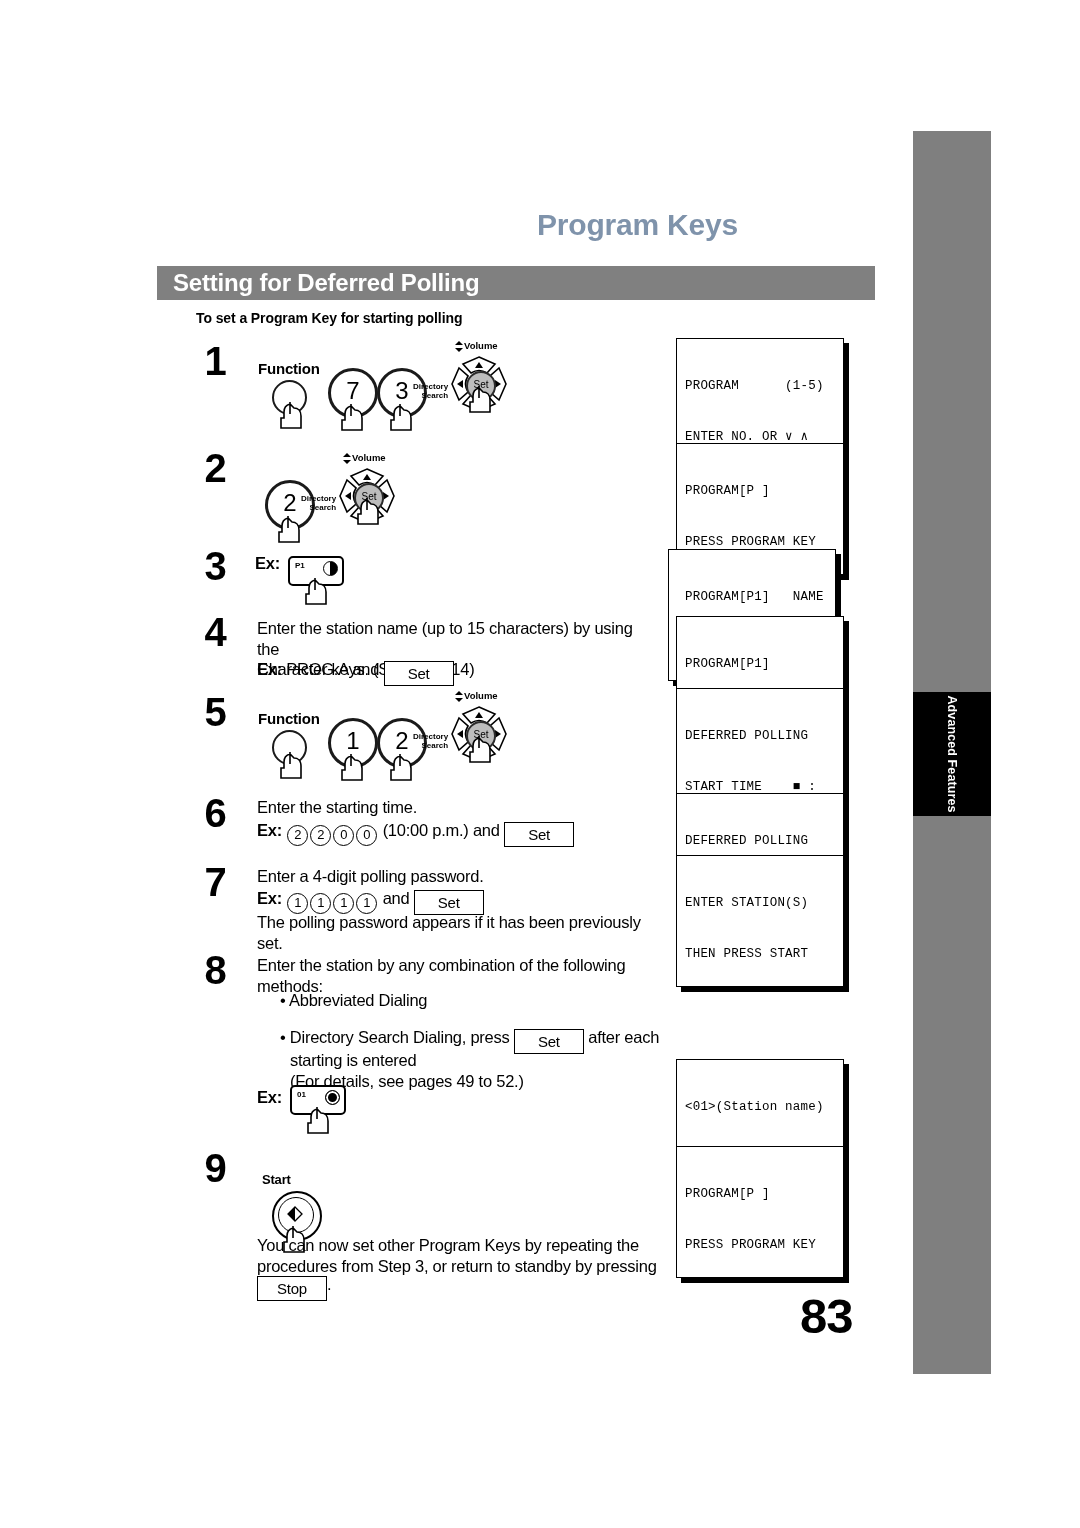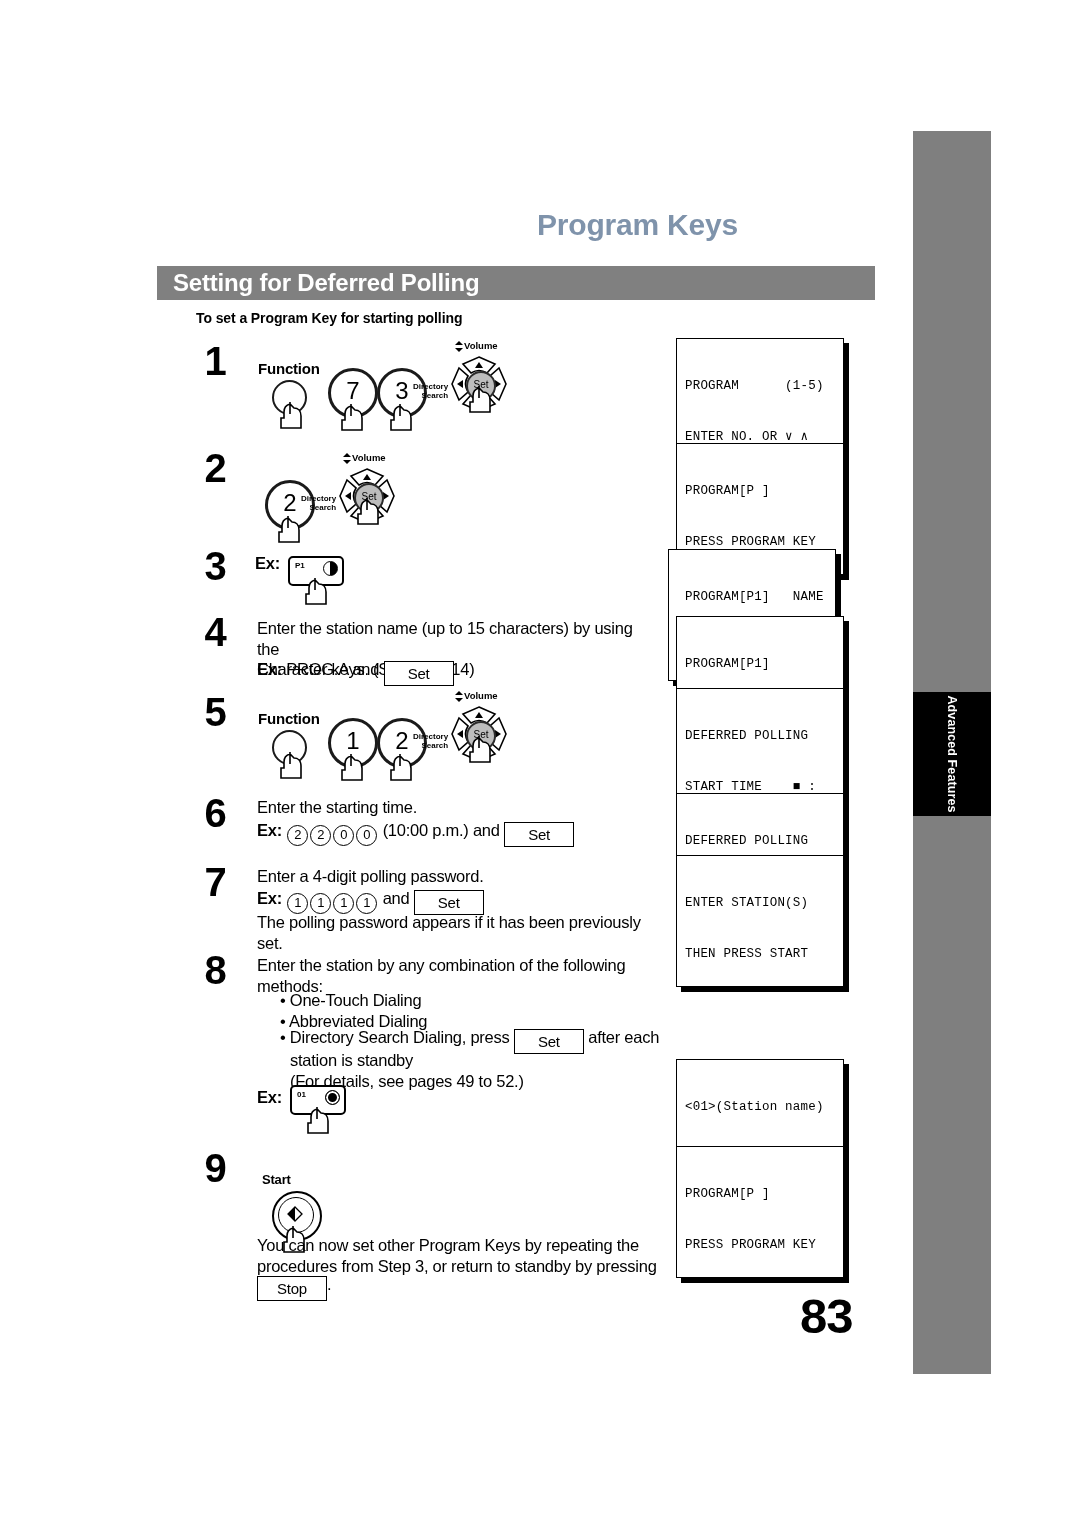--- a/index.html
+++ b/index.html
@@ -453,31 +453,30 @@
   <span>The polling password appears if it has been previously</span><br>
   <span>set.</span>
 </div>
 
 <div class="btext" style="left:257px; top:955px; width:400px;">
   <span>Enter the station by any combination of the following</span><br>
   <span>methods:</span>
 </div>
 <div class="btext" style="left:280px; top:990px; width:400px;">
   <ul class="bullets">
-    <li>• One-Touch Dialing</li>
     <li>• Abbreviated Dialing</li>
   </ul>
 </div>
 <div class="btext" style="left:280px; top:1027px;">
   <span>• Directory Search Dialing, press</span>
   <span class="keycap">Set</span>
   <span>after each</span>
 </div>
 <div class="btext" style="left:290px; top:1050px; width:400px;">
-  <span>station is standby</span><br>
+  <span>starting is entered</span><br>
   <span>(For details, see pages 49 to 52.)</span>
 </div>
 <div class="btext" style="left:257px; top:1087px; font-weight:bold;">Ex:</div>
 <div class="illus" style="left:290px; top:1085px; width:90px; height:60px;">
   <div class="progkey" style="left:0px; top:0px;">
     <span class="pk-label">01</span>
     <span class="pk-dot solid"></span>
   </div>
   <svg class="finger" style="left:16px; top:22px;" viewBox="0 0 26 30">
     <path d="M11 0 v12 M11 2 c-4 1 -6 4 -6 8 v6 h-3 v10 h20 v-12 c0 -5 -3 -8 -7 -8 z" fill="#fff" stroke="#000" stroke-width="1.6"></path>

